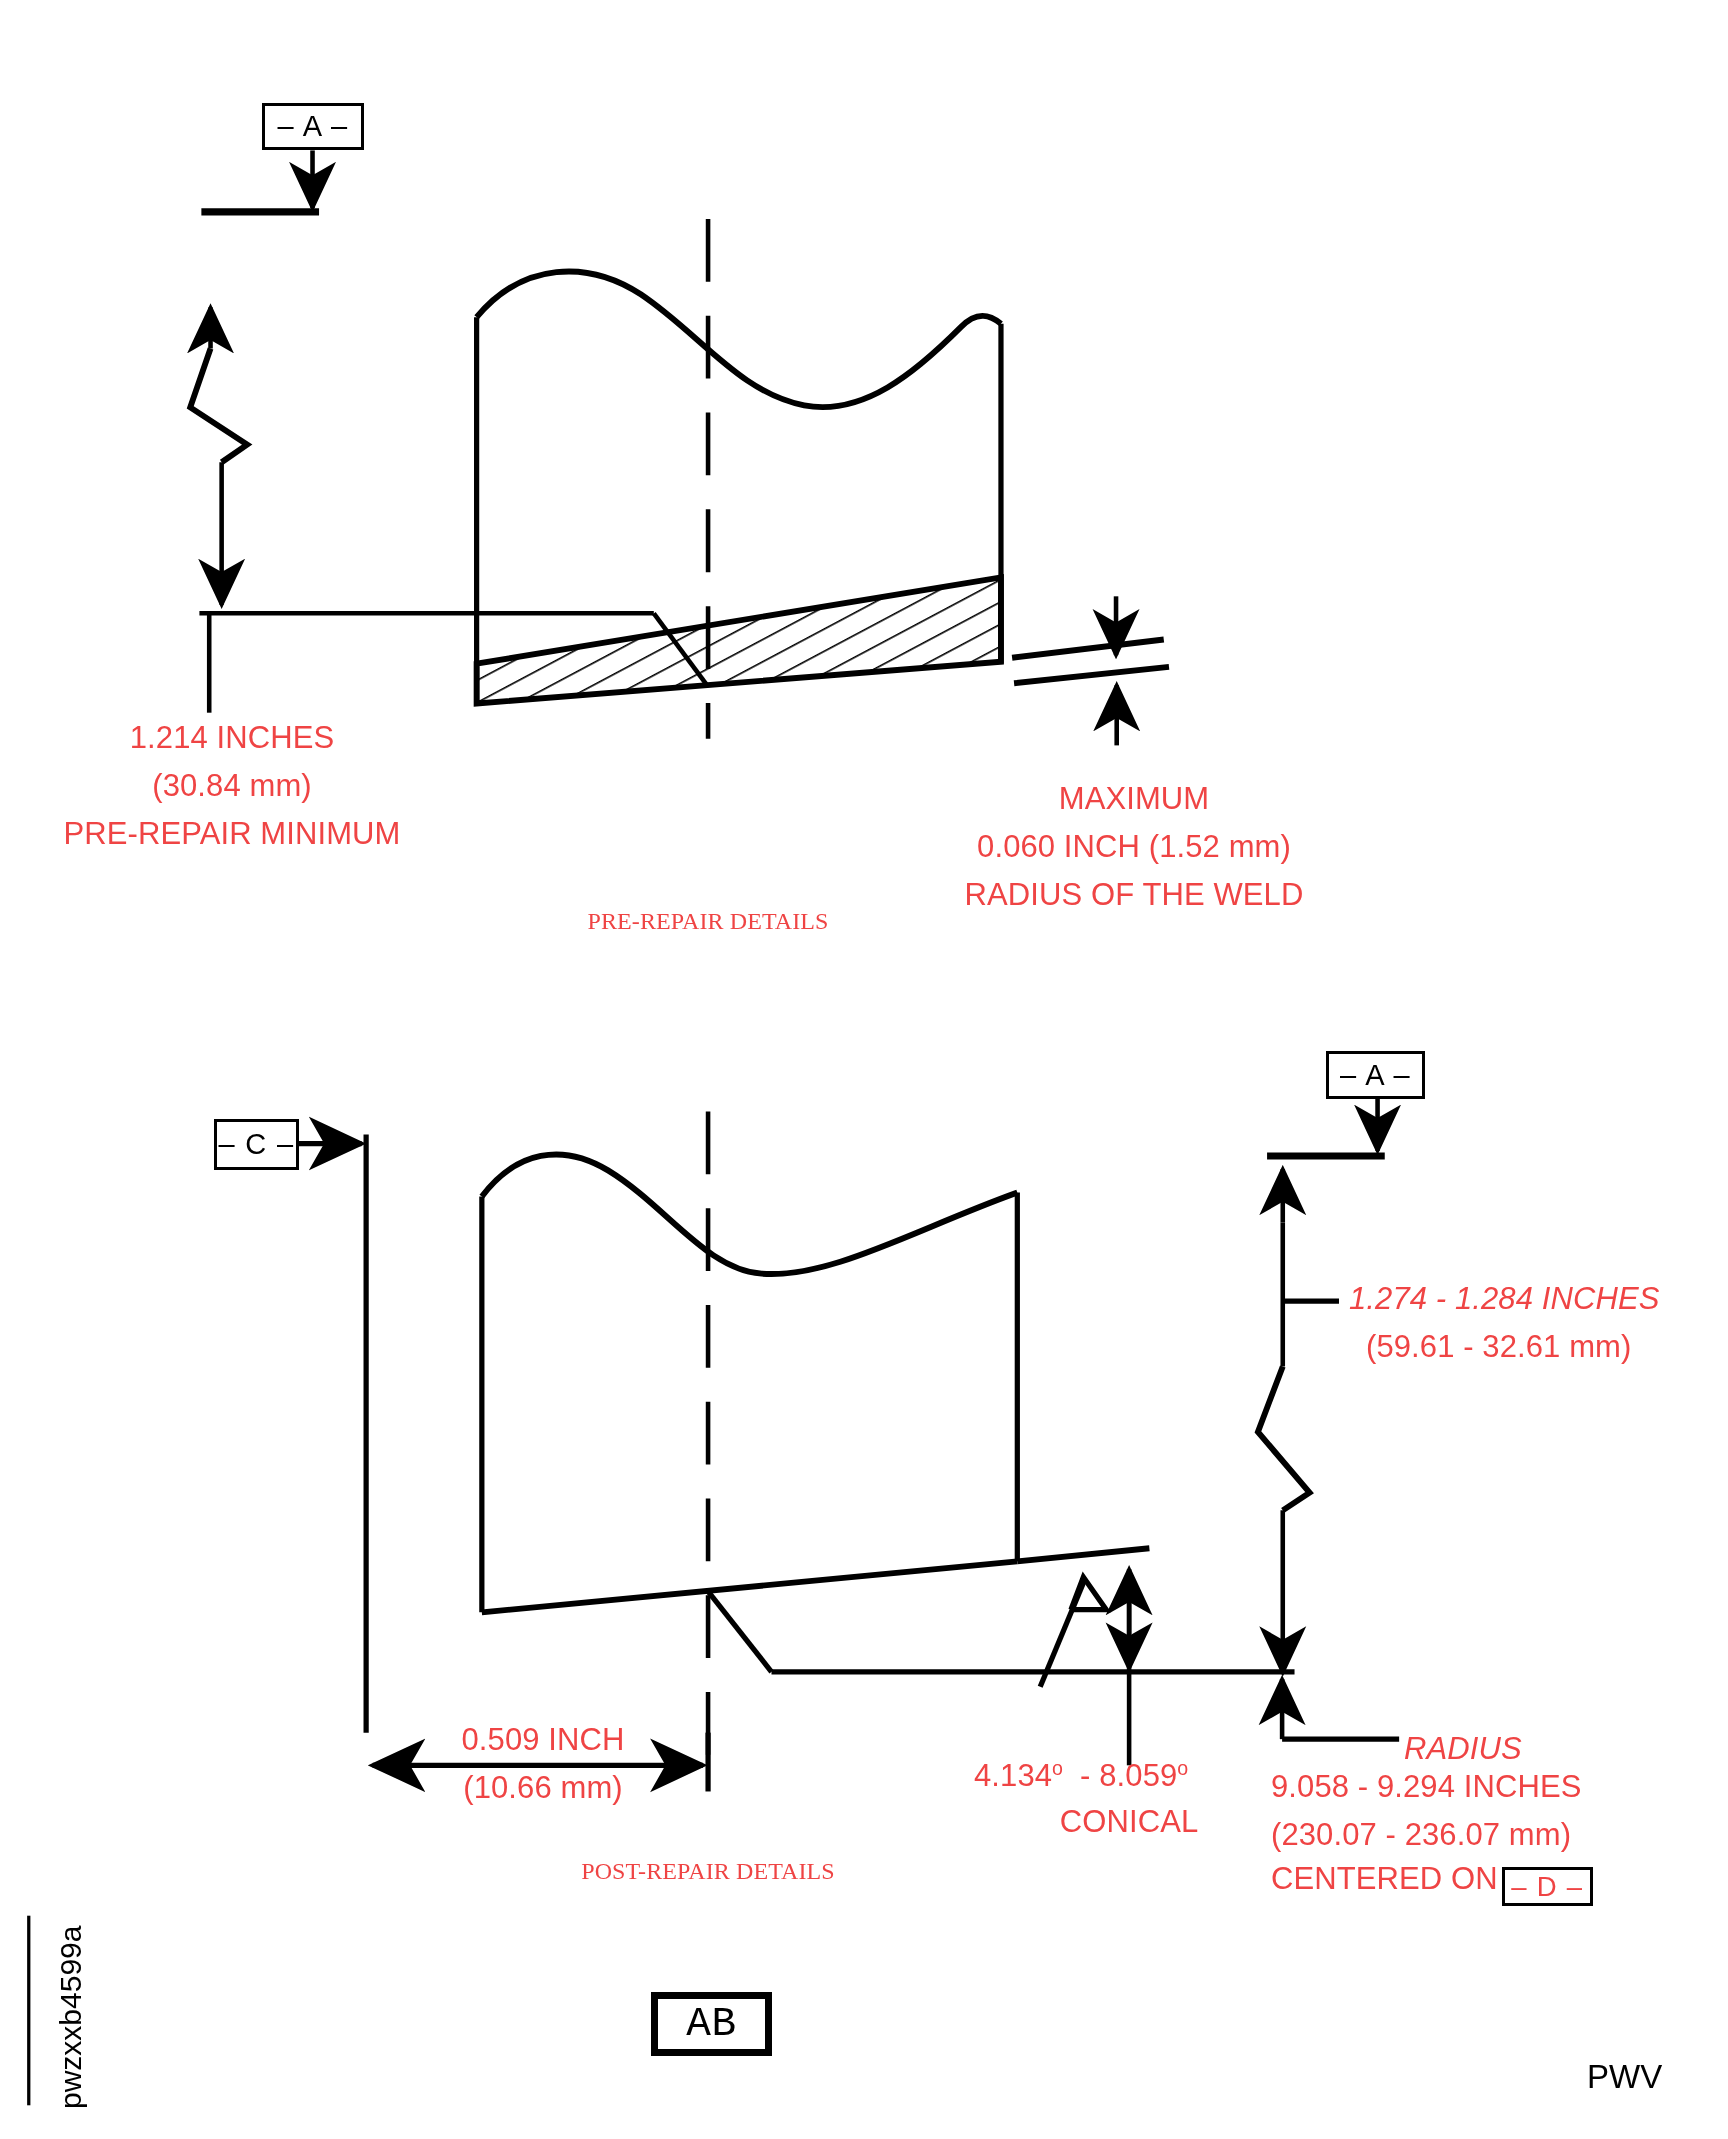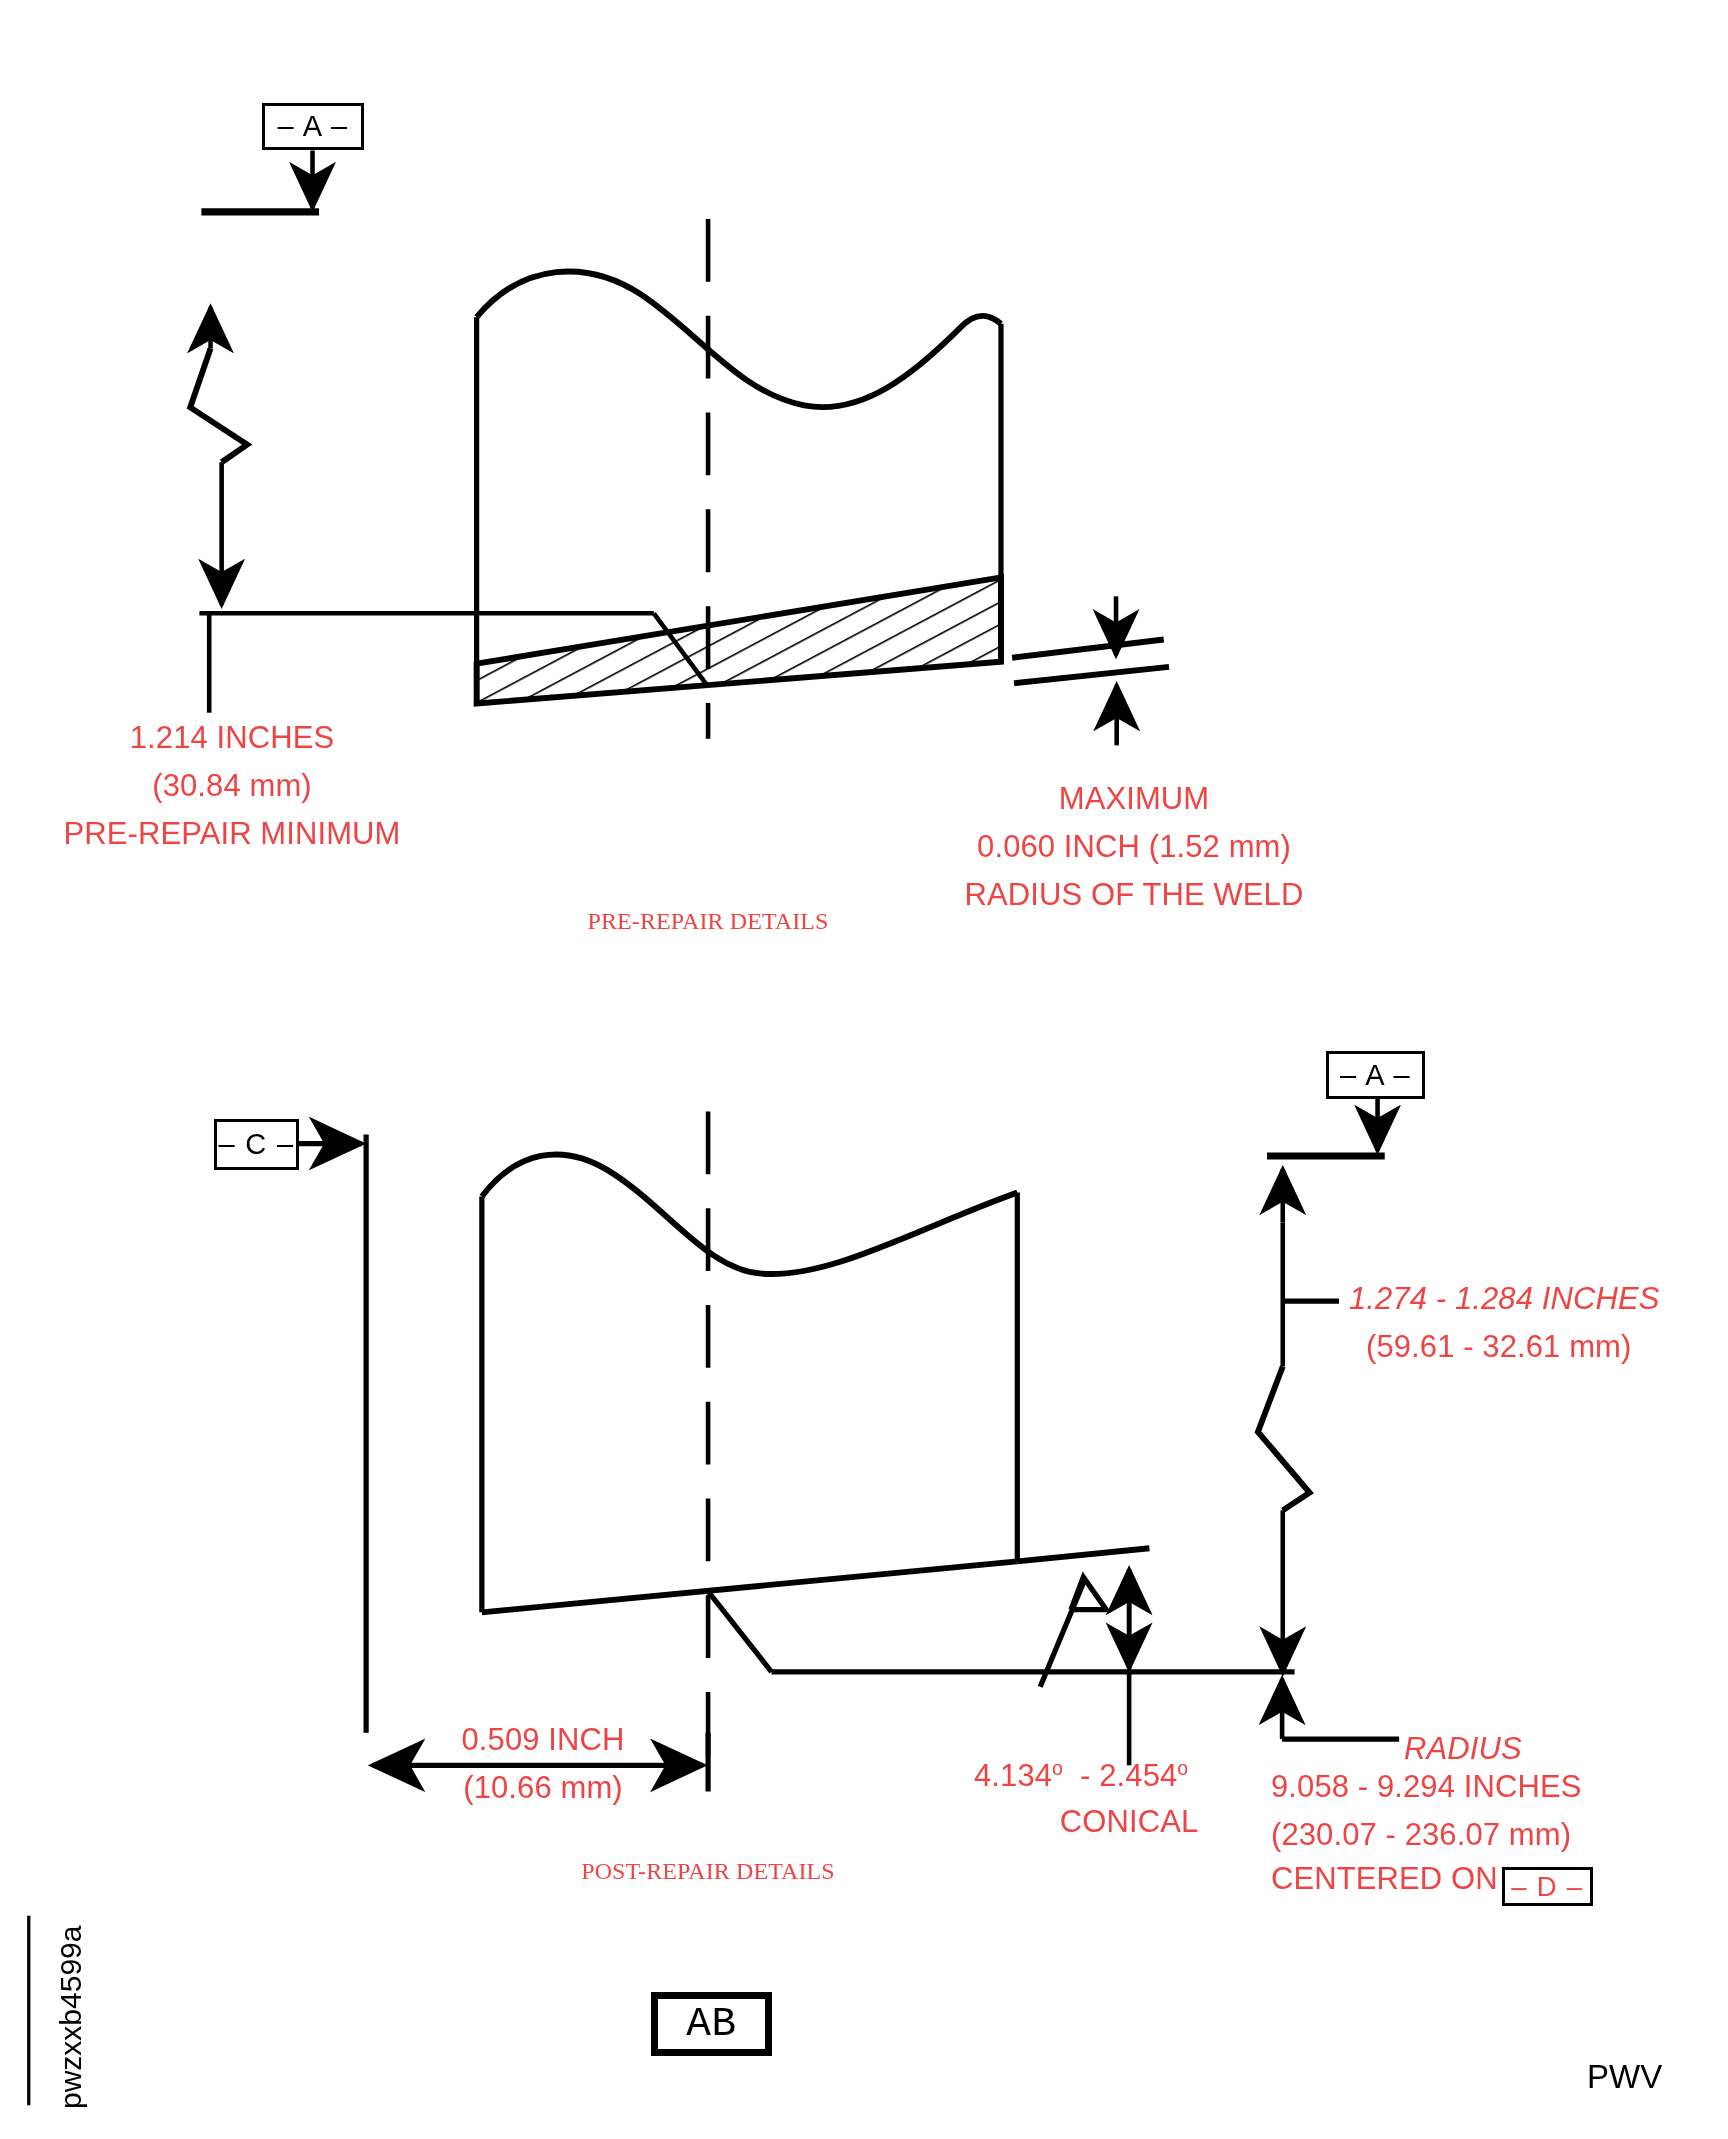--- a/index.html
+++ b/index.html
@@ -229,21 +229,21 @@
   </div>
 
   <div class="txt t-dim" style="left:1349px; top:1283px;font-style:italic;">1.274 - 1.284 INCHES</div>
   <div class="txt t-dim" style="left:1366px; top:1331px;">(59.61 - 32.61 mm)</div>
 
   <div class="txt t-dim ctr" style="left:543px; top:1724px;">0.509 INCH</div>
   <div class="txt t-dim ctr" style="left:543px; top:1772px;">(10.66 mm)</div>
 
   <div class="txt t-dim" style="left:974px; top:1759px;">
     <span>4.134</span><span class="t-sup">o</span><span style="display:inline-block;width:17px;"></span><span>-</span>
-    <span>2.454</span><span class="t-sup">o</span>
+    <span>8.059</span><span class="t-sup">o</span>
   </div>
   <div class="txt t-dim ctr" style="left:1129px; top:1806px;">CONICAL</div>
 
   <div class="txt t-dim" style="left:1404px; top:1733px;font-style:italic;">RADIUS</div>
   <div class="txt t-dim" style="left:1271px; top:1771px;">9.058 - 9.294 INCHES</div>
   <div class="txt t-dim" style="left:1271px; top:1819px;">(230.07 - 236.07 mm)</div>
   <div class="txt t-dim" style="left:1271px; top:1863px;">
     <span>CENTERED ON</span><span class="inline-datum">– D –</span>
   </div>
 

